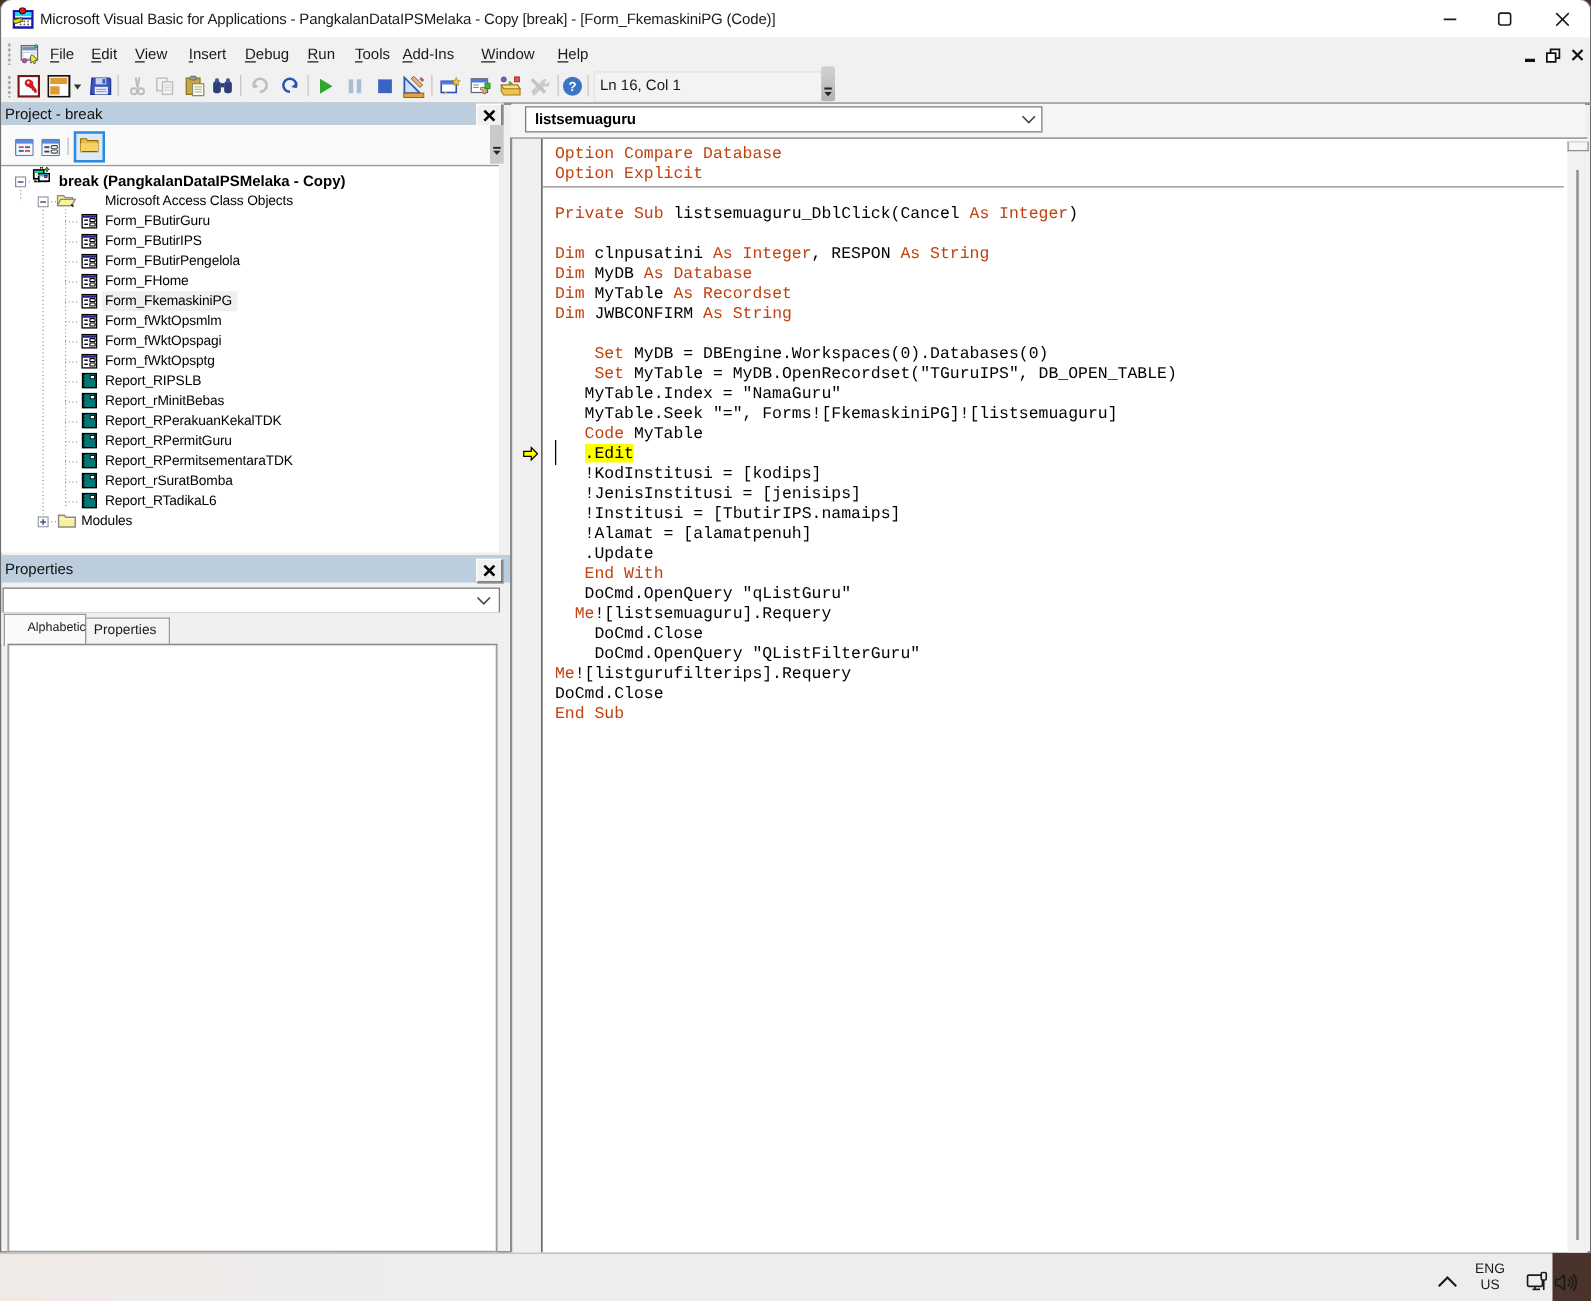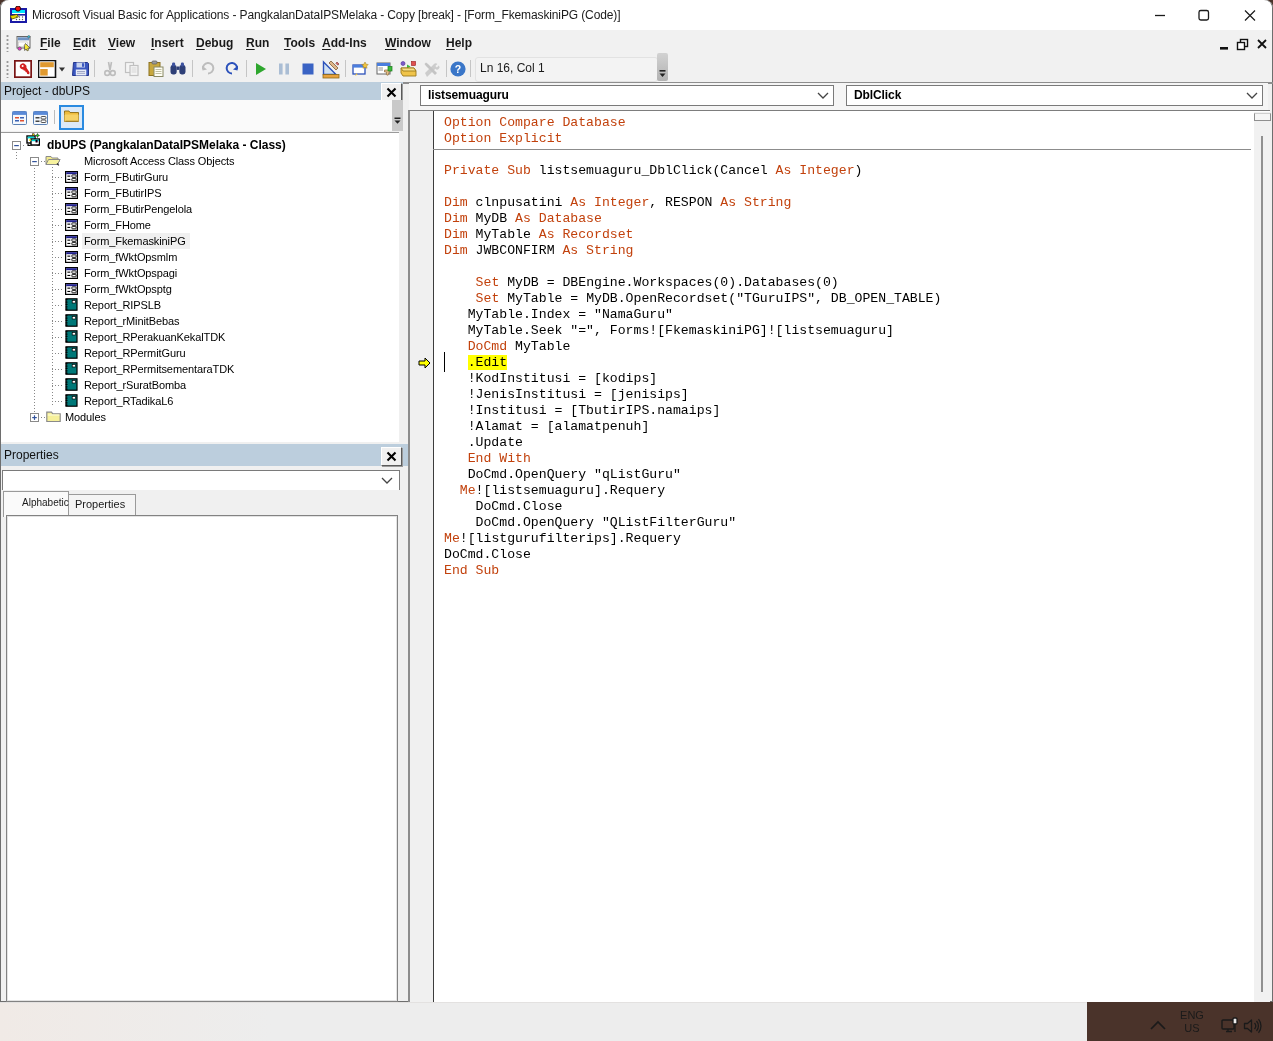--- a/index.html
+++ b/index.html
@@ -7,21 +7,21 @@
        background:#4a332a;font-family:"Liberation Sans",sans-serif;
        -webkit-font-smoothing:antialiased;}
   .abs{position:absolute;}
   #app{position:absolute;left:0;top:0;width:1273px;height:1002px;
        background:#f0f0f0;border-radius:8px 8px 0 0;
        box-shadow:0 0 0 1px #6e6e6e inset;}
   #titlebar{position:absolute;left:1px;top:0;width:1271px;height:30px;background:#ffffff;
             border-radius:8px 8px 0 0;}
   #titletext{position:absolute;left:31px;top:8px;font-size:12px;letter-spacing:-0.12px;color:#1b1b1b;white-space:nowrap;}
   #menubar{position:absolute;left:1px;top:30px;width:1271px;height:26px;background:#f1f1f1;}
-  .menuitem{position:absolute;top:6px;font-size:12px;color:#1a1a1a;font-weight:bold;}
+  .menuitem{position:absolute;top:6px;font-size:12px;color:#1a1a1a;}
   .menuitem u{text-decoration:underline;text-underline-offset:2px;}
   #toolbar{position:absolute;left:1px;top:56px;width:1271px;height:26px;background:#f1f1f1;
            border-bottom:1px solid #b5b5b5;}
   .tsep{position:absolute;top:4px;width:1px;height:17px;background:#c5c5c5;}
   .grip{position:absolute;width:3px;height:18px;
         background-image:radial-gradient(circle,#9a9a9a 1px,transparent 1.2px);
         background-size:3px 4px;}
   
   #projpanel-title{position:absolute;left:1px;top:82px;width:402px;height:18px;background:#bccedd;}
   #projpanel-title span{position:absolute;left:3px;top:2px;font-size:12px;color:#111;}
@@ -47,21 +47,21 @@
   #codewin{position:absolute;left:408px;top:110px;width:860px;height:891px;
            background:#ffffff;border-top:1px solid #7d7d7d;border-left:2px solid #8d8d8d;}
   #marginbar{position:absolute;left:0;top:0;width:23px;height:100%;background:#f0f0f0;
              border-right:1px solid #3c3c3c;}
   #codetext{position:absolute;left:34px;top:4px;font-family:"Liberation Mono",monospace;
             font-size:13.17px;line-height:16px;white-space:pre;color:#000;}
   .kw{color:#c2410c;}
   .hl{background:#ffff00;color:#000;}
   #scrolltrack{position:absolute;right:0px;top:1px;width:16px;height:890px;background:#f1f1f1;}
   
-  #taskbar{position:absolute;left:0;top:1002px;width:1087px;height:39px;background:linear-gradient(90deg,#f0eae6 0%,#ededed 25%);border-top:1px solid #e3e1e0;box-sizing:border-box;}
+  #taskbar{position:absolute;left:0;top:1002px;width:1242px;height:39px;background:linear-gradient(90deg,#f0eae6 0%,#ededed 25%);border-top:1px solid #e3e1e0;box-sizing:border-box;}
 </style>
 </head>
 <body>
 <div id="app">
   <div id="titlebar">
     <svg class="abs" style="left:9px;top:6px" width="17" height="18" viewBox="0 0 17 18">
       <rect x="1" y="3" width="15" height="13" fill="#ffffff" stroke="#1a1aa6" stroke-width="2"></rect>
       <rect x="2" y="4" width="13" height="3" fill="#00e5ff"></rect>
       <rect x="1" y="8" width="15" height="1.6" fill="#1a1aa6"></rect>
       <circle cx="8" cy="2.6" r="2.6" fill="#ee1111" stroke="#000" stroke-width="0.8"></circle>
@@ -235,21 +235,21 @@
     <div class="abs" style="left:474px;top:1px;width:181px;height:23px;background:#f3f3f3;border:1px solid #e2e2e2;border-radius:3px"></div>
     <div class="abs" style="left:479px;top:5px;font-size:12px;color:#1a1a1a">Ln 16, Col 1</div>
     <div class="abs" style="left:656px;top:-3px;width:11px;height:28px;background:linear-gradient(#d2d2d2,#b2b2b2);border-radius:2px"></div>
     <svg class="abs" style="left:657px;top:13px" width="9" height="10" viewBox="0 0 9 10">
       <rect x="1.5" y="1" width="6" height="1.6" fill="#222"></rect>
       <path d="M1.5 4.5 l6 0 -3 3.4 z" fill="#222"></path>
     </svg>
   </div>
   <div class="abs" style="left:403px;top:82px;width:870px;height:2px;background:#8e8e8e"></div>
   <div id="projpanel-title">
-      <span>Project - dbUPS</span>
+      <span>Project - break</span>
     <div class="closebtn" style="left:380px;top:1px">
       <svg width="19" height="17" viewBox="0 0 19 17">
           <path d="M5.5 4.5 L13.5 12.5 M13.5 4.5 L5.5 12.5" stroke="#000" stroke-width="2.1"></path>
         </svg>
     </div>
   </div>
   <div id="projtoolbar">
     <svg class="abs" style="left:11px;top:11px" width="15" height="14" viewBox="0 0 15 14">
       <rect x="0.5" y="0.5" width="14" height="13" rx="1" fill="#f4f8fd" stroke="#5a80b4" stroke-width="1"></rect>
       <rect x="0.5" y="0.5" width="14" height="3.4" fill="#5a8ad8"></rect>
@@ -332,21 +332,21 @@
     </svg>
     <div id="treerows">
       <div class="abs" style="left:81px;top:99.5px;width:108px;height:16px;background:#f0f0f0"></div>
       <div class="hstub" style="left:19px;top:11.5px;width:6px"></div>
       <svg class="abs" style="left:11px;top:7.5px" width="9" height="9">
           <use href="#icoMinus"></use>
         </svg>
       <svg class="abs" style="left:25px;top:0px" width="14" height="13" viewBox="0 0 14 13">
           <use href="#icoProject"></use>
         </svg>
-      <div class="trow" style="left:46px;top:3.5px;font-weight:bold;font-size:12px;letter-spacing:0">dbUPS (PangkalanDataIPSMelaka - Class)</div>
+      <div class="trow" style="left:46px;top:3.5px;font-weight:bold;font-size:12px;letter-spacing:0">break (PangkalanDataIPSMelaka - Copy)</div>
       <div class="hstub" style="left:37px;top:27.5px;width:8px"></div>
       <svg class="abs" style="left:29px;top:23.5px" width="9" height="9">
           <use href="#icoMinus"></use>
         </svg>
       <svg class="abs" style="left:44px;top:21px" width="16" height="12" viewBox="0 0 16 12">
           <use href="#icoOpenFolder"></use>
         </svg>
       <div class="trow" style="left:83px;top:19.5px">Microsoft Access Class Objects</div>
       <div class="hstub" style="left:51px;top:43.5px;width:12px"></div>
       <svg class="abs" style="left:64px;top:37.5px" width="13" height="12">
@@ -453,26 +453,20 @@
     <div class="abs" style="left:21px;top:7px;font-size:10px;color:#1a1a1a">Alphabetic</div>
   </div>
   <div id="proplist"></div>
   <div id="combostrip">
     <div class="vbacombo" style="left:11px;width:412px">
         <b>listsemuaguru</b>
       <svg class="abs" style="left:396px;top:6px" width="12" height="8" viewBox="0 0 12 8">
           <path d="M1 1 L6 6 L11 1" fill="none" stroke="#444" stroke-width="1.3"></path>
         </svg>
     </div>
-    <div class="vbacombo" style="left:437px;width:415px">
-        <b>DblClick</b>
-      <svg class="abs" style="left:399px;top:6px" width="12" height="8" viewBox="0 0 12 8">
-          <path d="M1 1 L6 6 L11 1" fill="none" stroke="#444" stroke-width="1.3"></path>
-        </svg>
-    </div>
   </div>
   <div id="codewin">
     <div id="marginbar"></div>
     <svg class="abs" style="left:8px;top:246px" width="13" height="12" viewBox="0 0 13 12">
       <path d="M1 4 L7 4 L7 1 L12 6 L7 11 L7 8 L1 8 Z" fill="#ffff00" stroke="#000" stroke-width="1"></path>
     </svg>
     <div class="abs" style="left:23px;top:38px;width:818px;height:1px;background:#8c8c8c"></div>
     <div class="abs" style="left:33.5px;top:241px;width:1.5px;height:20px;background:#000"></div>
     <div id="codetext"><span class="kw">Option Compare Database</span>
 <span class="kw">Option Explicit</span>
@@ -481,21 +475,21 @@
 
 <span class="kw">Dim</span> clnpusatini <span class="kw">As Integer</span>, RESPON <span class="kw">As String</span>
 <span class="kw">Dim</span> MyDB <span class="kw">As Database</span>
 <span class="kw">Dim</span> MyTable <span class="kw">As Recordset</span>
 <span class="kw">Dim</span> JWBCONFIRM <span class="kw">As String</span>
 
     <span class="kw">Set</span> MyDB = DBEngine.Workspaces(0).Databases(0)
     <span class="kw">Set</span> MyTable = MyDB.OpenRecordset("TGuruIPS", DB_OPEN_TABLE)
    MyTable.Index = "NamaGuru"
    MyTable.Seek "=", Forms![FkemaskiniPG]![listsemuaguru]
-   <span class="kw">DoCmd</span> MyTable
+   <span class="kw">Code</span> MyTable
    <span class="hl">.Edit</span>
    !KodInstitusi = [kodips]
    !JenisInstitusi = [jenisips]
    !Institusi = [TbutirIPS.namaips]
    !Alamat = [alamatpenuh]
    .Update
    <span class="kw">End With</span>
    DoCmd.OpenQuery "qListGuru"
   <span class="kw">Me</span>![listsemuaguru].Requery
     DoCmd.Close

